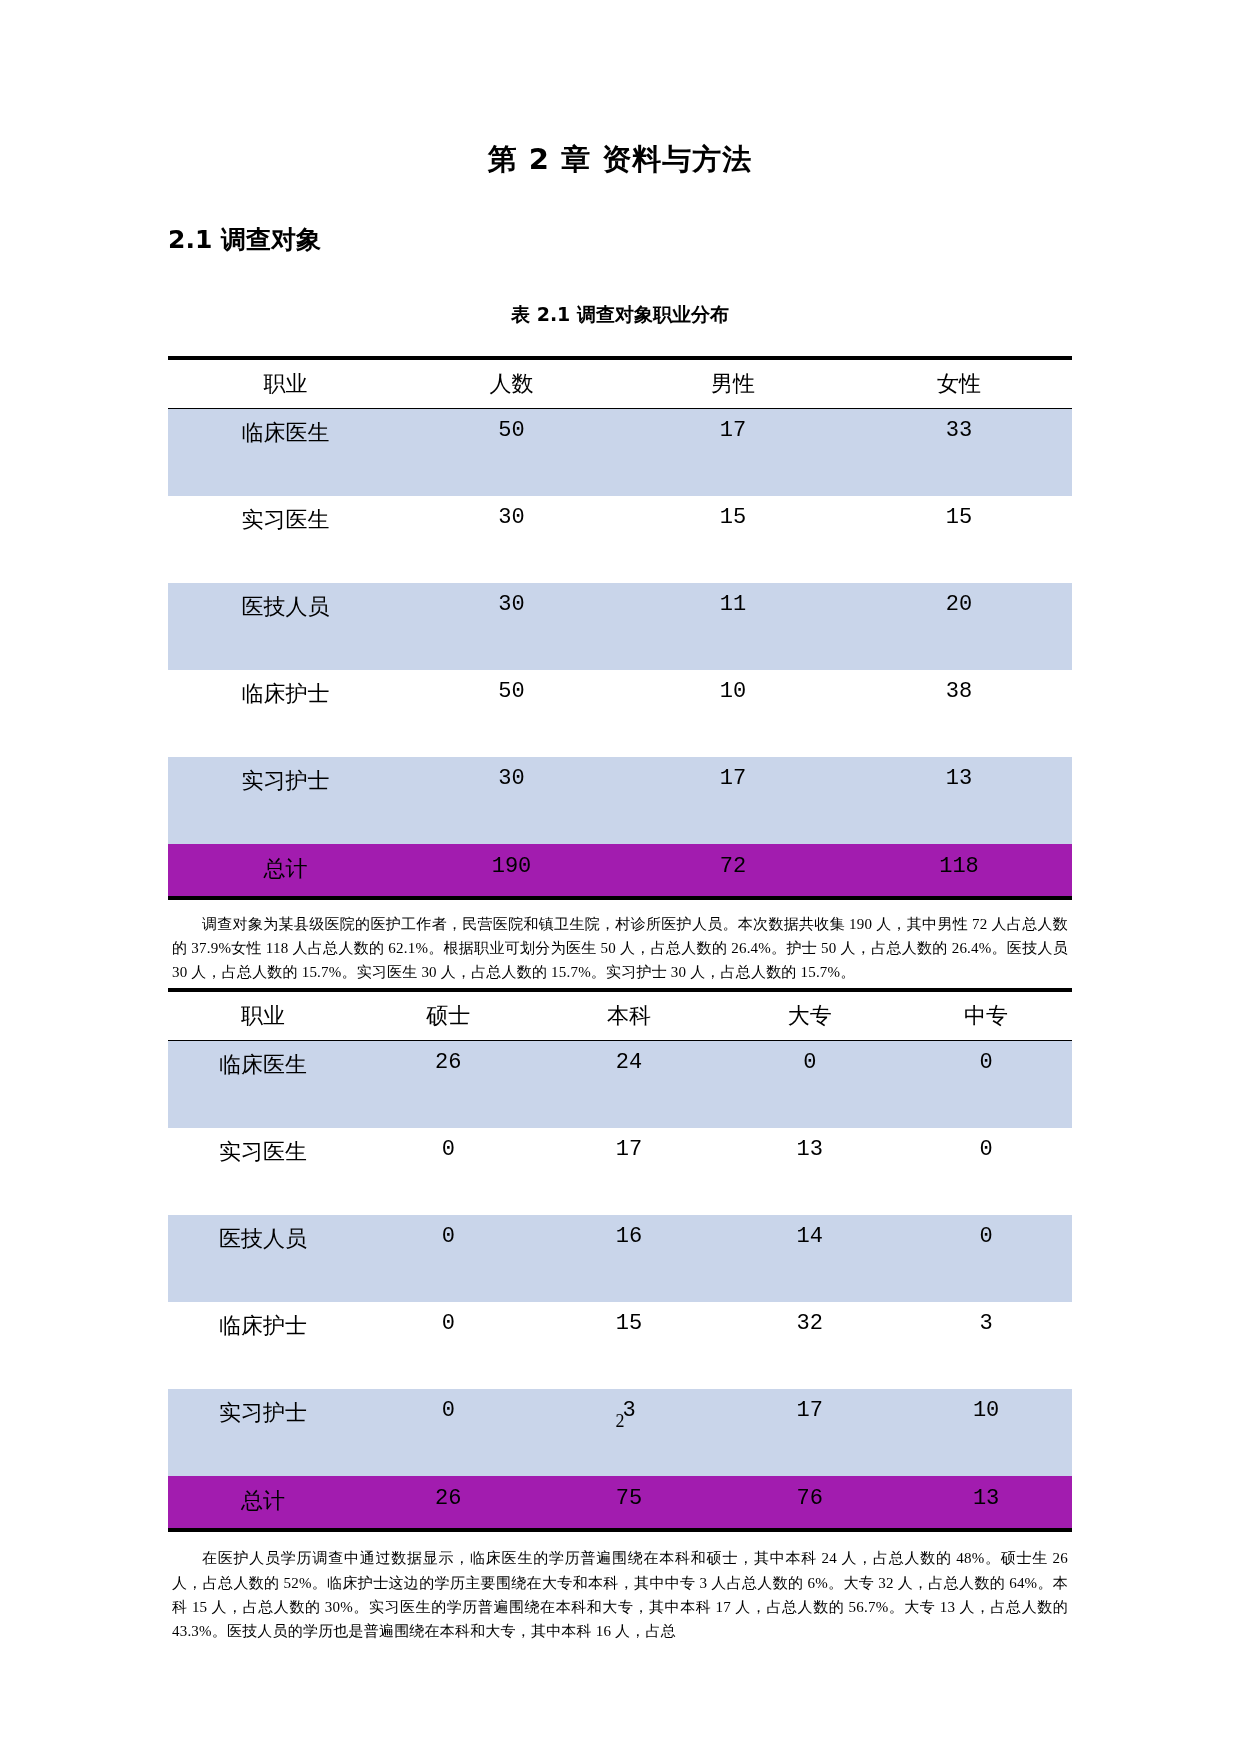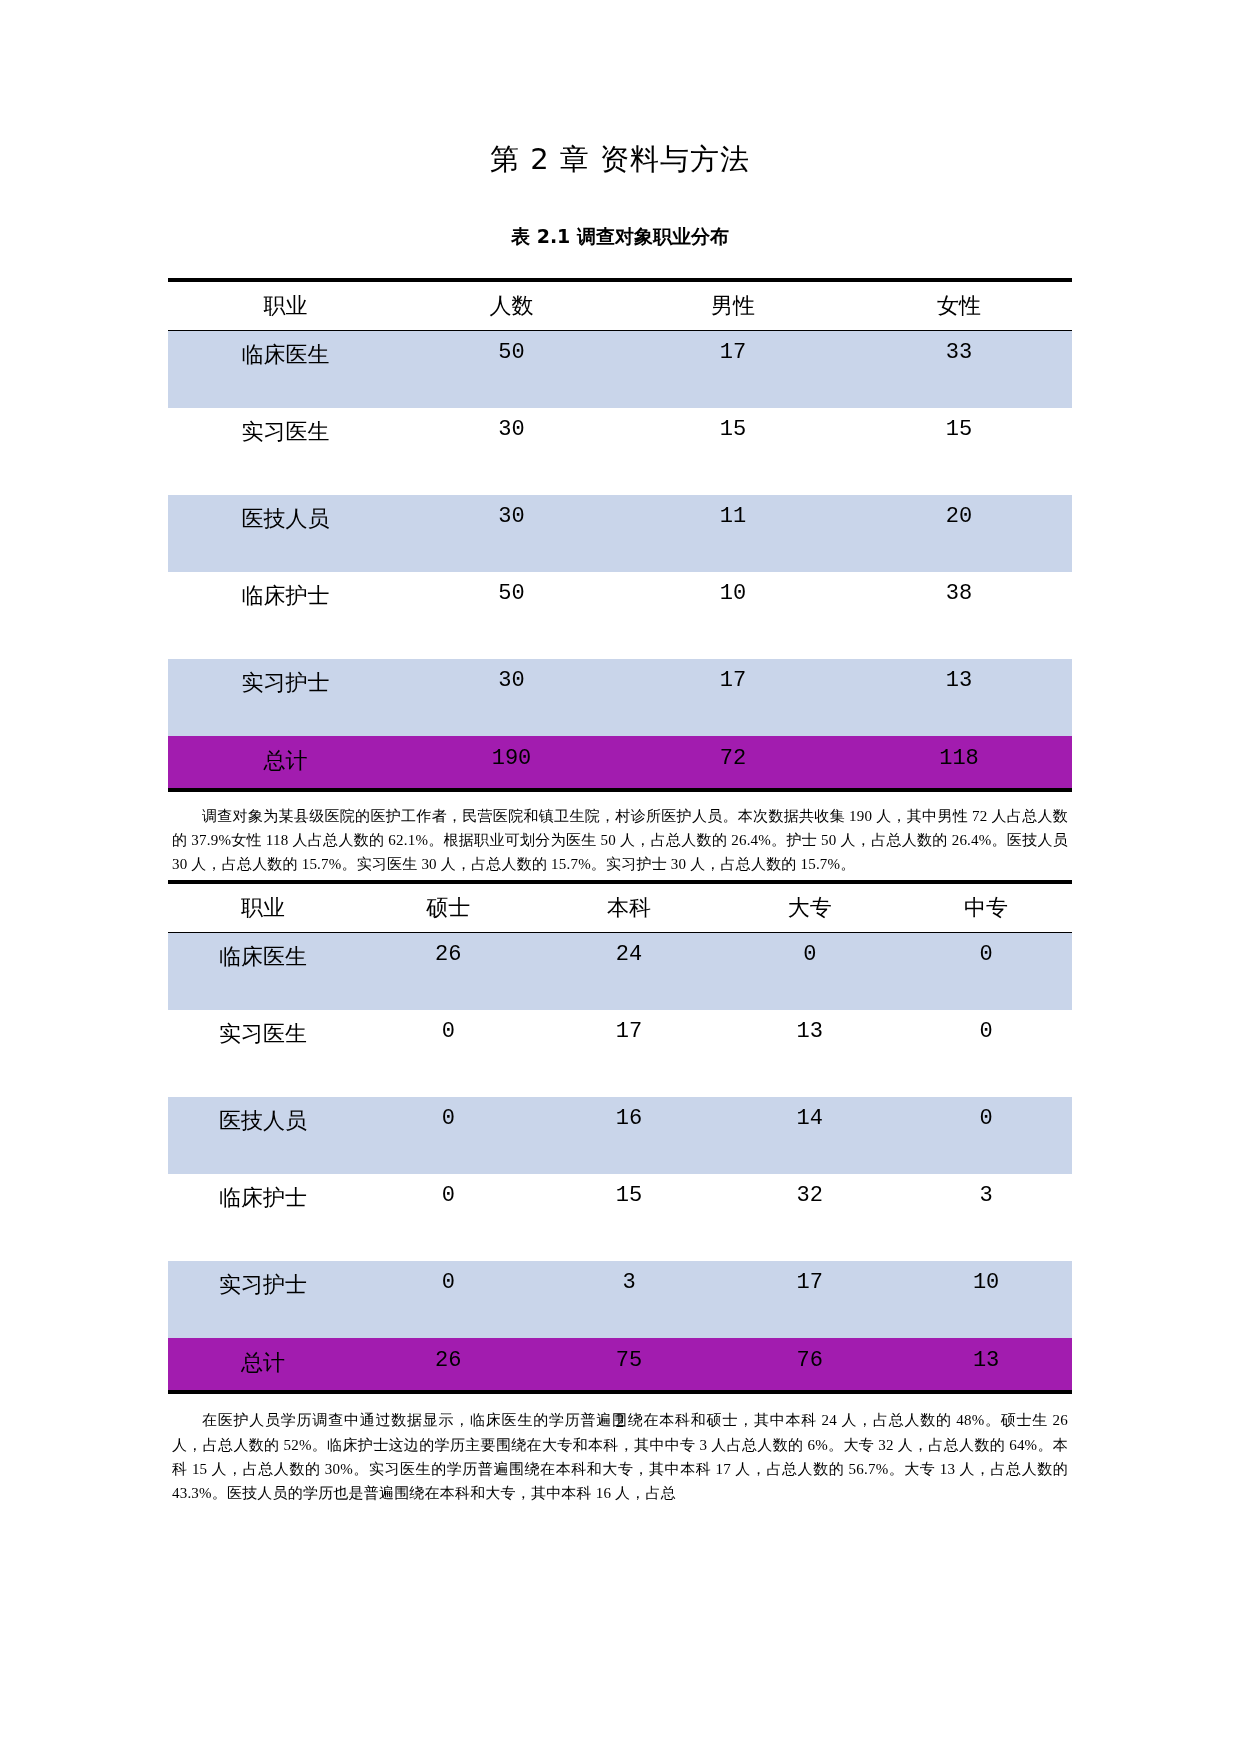--- a/index.html
+++ b/index.html
@@ -22,21 +22,21 @@
     height: 1754px;
     box-sizing: border-box;
     padding: 0 168px;
   }
 
   
   .chapter-title {
     text-align: center;
     font-family: "DejaVu Sans", "Liberation Sans", sans-serif;
     font-size: 29px;
-    font-weight: normal;
+    font-weight: bold;
     letter-spacing: 1px;
     margin: 0;
     padding-top: 142px;
     line-height: 1.2;
   }
   .section-title {
     font-family: "DejaVu Sans", "Liberation Sans", sans-serif;
     font-size: 25px;
     font-weight: bold;
     margin: 0;
@@ -73,21 +73,21 @@
     border-bottom: 1.5px solid #000;
   }
   table.doc-table tbody td {
     text-align: center;
     padding: 9px 0 9px 0;
     vertical-align: top;
   }
   table.doc-table tbody tr.band td {
     background: #c9d5ea;
     height: 44px;
-    padding-bottom: 24px;
+    padding-bottom: 34px;
   }
   table.doc-table tbody tr.plain td {
     background: #ffffff;
     height: 44px;
     padding-bottom: 34px;
   }
   table.doc-table tbody tr.total td {
     background: #a21caf;
     padding-top: 10px;
     padding-bottom: 12px;
@@ -132,20 +132,21 @@
     font-size: 18px;
   }
 </style>
 </head>
 <body>
 
 <div class="page">
 
   <h1 class="chapter-title">第 2 章  资料与方法</h1>
 
+  <h2 class="section-title">2.1 调查对象</h2>
 
   <div class="table-caption cap-1">表 2.1    调查对象职业分布</div>
 
   <table class="doc-table t1">
     <colgroup>
       <col class="c0">
         <col class="c1">
         <col class="c2">
         <col class="c3">
     </colgroup>

